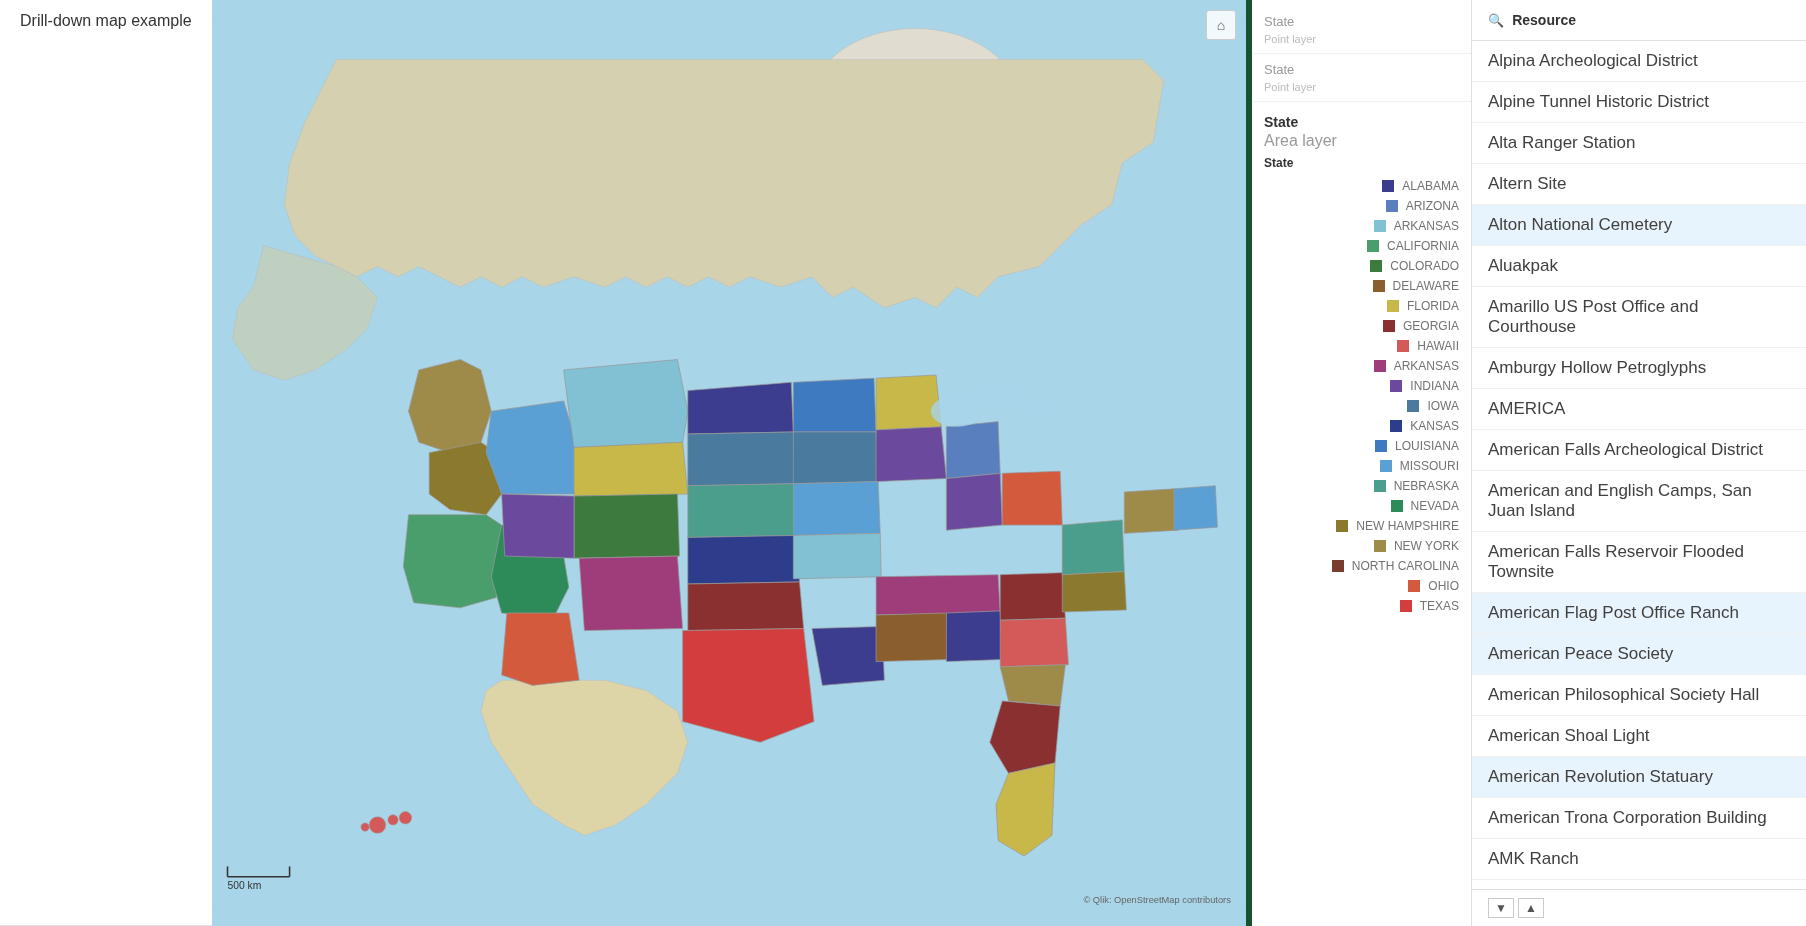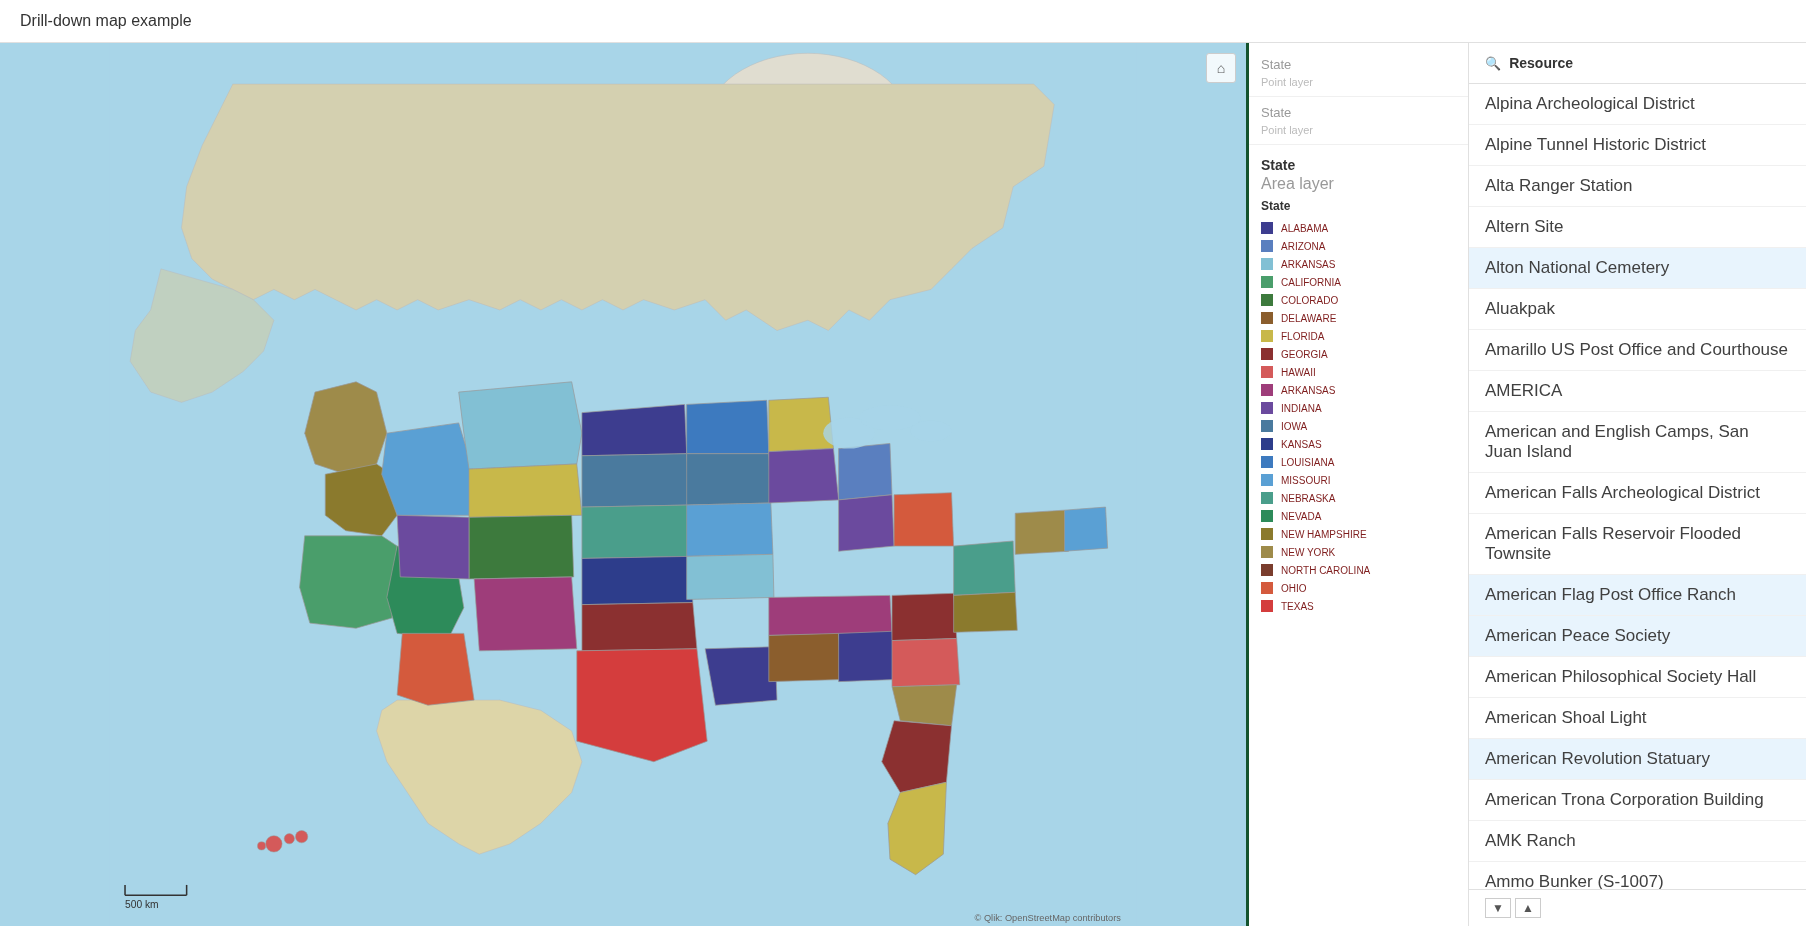--- a/index.html
+++ b/index.html
@@ -1,18 +1,18 @@
 <!DOCTYPE html>
 <html><head>
   <meta charset="utf-8">
   <style>
     * { box-sizing: border-box; margin: 0; padding: 0; }
     body { font-family: 'Arial', sans-serif; background: #f5f5f5; overflow: hidden; width: 1806px; height: 926px; }
 
-    #app { display: flex; flex-direction: column; width: 1806px; height: 926px; background: #fff; }
+    #app { display: flex; flex-direction: row; width: 1806px; height: 926px; background: #fff; }
 
     #title-bar {
       padding: 12px 20px;
       font-size: 16px;
       color: #333;
       background: #fff;
       border-bottom: 1px solid #e0e0e0;
       flex-shrink: 0;
     }
 
@@ -33,21 +33,21 @@
     #map-svg {
       width: 100%;
       height: 100%;
     }
 
     
     #right-panel {
       width: 560px;
       display: flex;
       flex-direction: row;
-      border-left: 3px solid #14532d;
+      border-left: 6px solid #14532d;
       background: #fff;
       flex-shrink: 0;
     }
 
     
     #legend-panel {
       width: 220px;
       border-right: 1px solid #e0e0e0;
       overflow-y: auto;
       padding: 10px 0;
@@ -83,22 +83,23 @@
       font-size: 12px;
       font-weight: bold;
       color: #333;
       padding: 2px 12px 6px 12px;
     }
 
     .legend-item {
       display: flex;
       align-items: center;
       padding: 3px 12px;
-      font-size: 10px;
-      color: #7f1d1d;
+      font-size: 12px;
+      color: #737373;
+      justify-content: flex-end;
     }
 
     .legend-color-box {
       width: 12px;
       height: 12px;
       margin-right: 8px;
       flex-shrink: 0;
     }
 
     .legend-divider {
@@ -390,23 +391,24 @@
           <span>Resource</span>
         </div>
         <div id="resource-list">
         <div class="resource-list-item">Alpina Archeological District</div>
             <div class="resource-list-item">Alpine Tunnel Historic District</div>
             <div class="resource-list-item">Alta Ranger Station</div>
             <div class="resource-list-item">Altern Site</div>
             <div class="resource-list-item highlighted">Alton National Cemetery</div>
             <div class="resource-list-item">Aluakpak</div>
             <div class="resource-list-item">Amarillo US Post Office and Courthouse</div>
+            <div class="resource-list-item">Amburgy Hollow Petroglyphs</div>
             <div class="resource-list-item">AMERICA</div>
+            <div class="resource-list-item">American Falls Archeological District</div>
             <div class="resource-list-item">American and English Camps, San Juan Island</div>
-            <div class="resource-list-item">American Falls Archeological District</div>
             <div class="resource-list-item">American Falls Reservoir Flooded Townsite</div>
             <div class="resource-list-item highlighted">American Flag Post Office Ranch</div>
             <div class="resource-list-item highlighted">American Peace Society</div>
             <div class="resource-list-item">American Philosophical Society Hall</div>
             <div class="resource-list-item">American Shoal Light</div>
             <div class="resource-list-item highlighted">American Revolution Statuary</div>
             <div class="resource-list-item">American Trona Corporation Building</div>
             <div class="resource-list-item">AMK Ranch</div>
             <div class="resource-list-item">Ammo Bunker (S-1007)</div>
             <div class="resource-list-item">Ammo Bunker (S-1008)</div>

